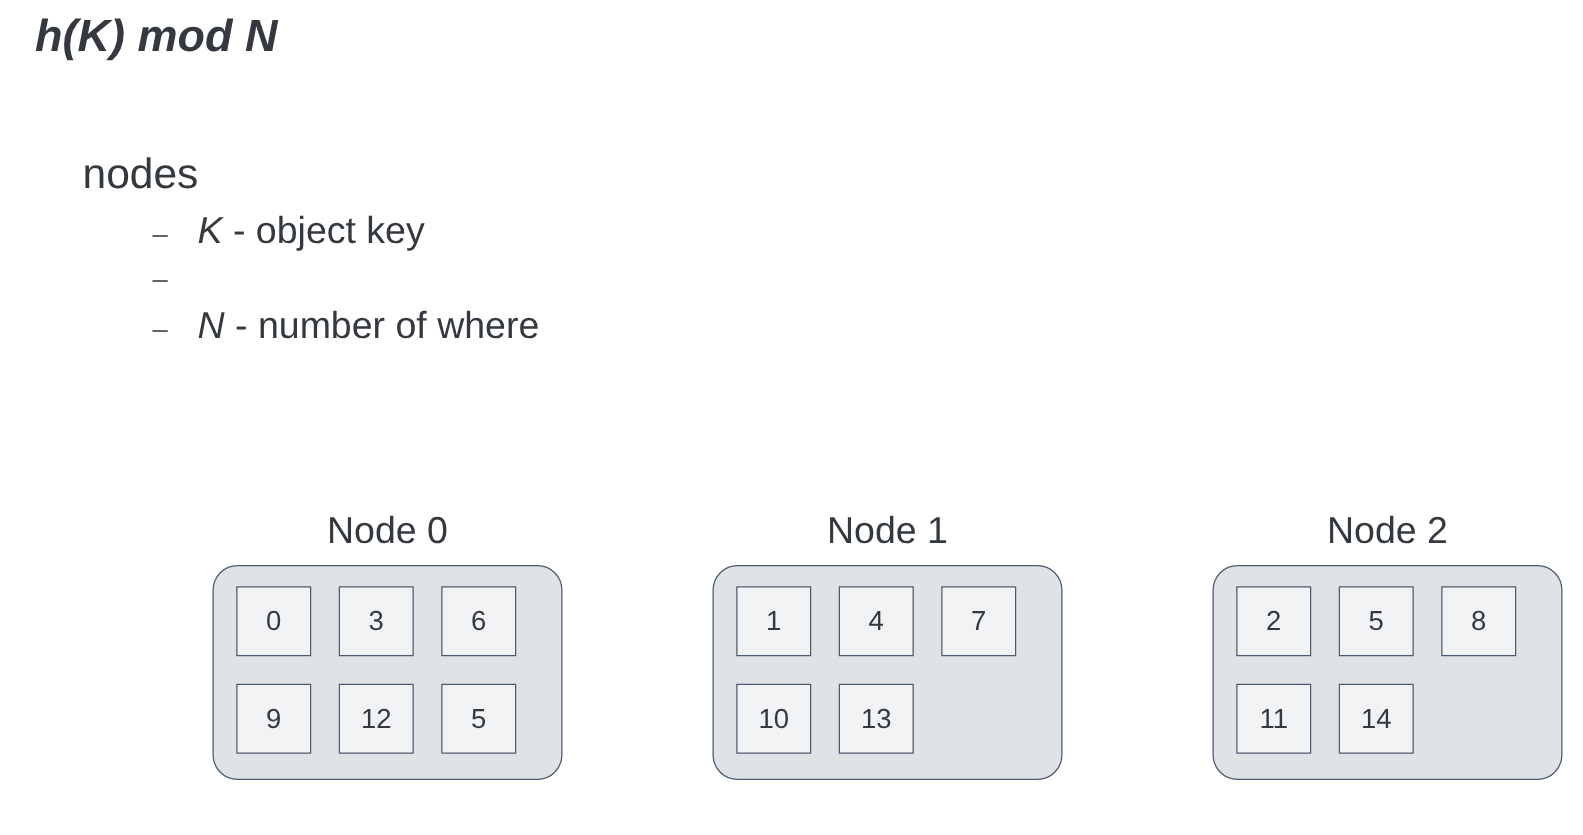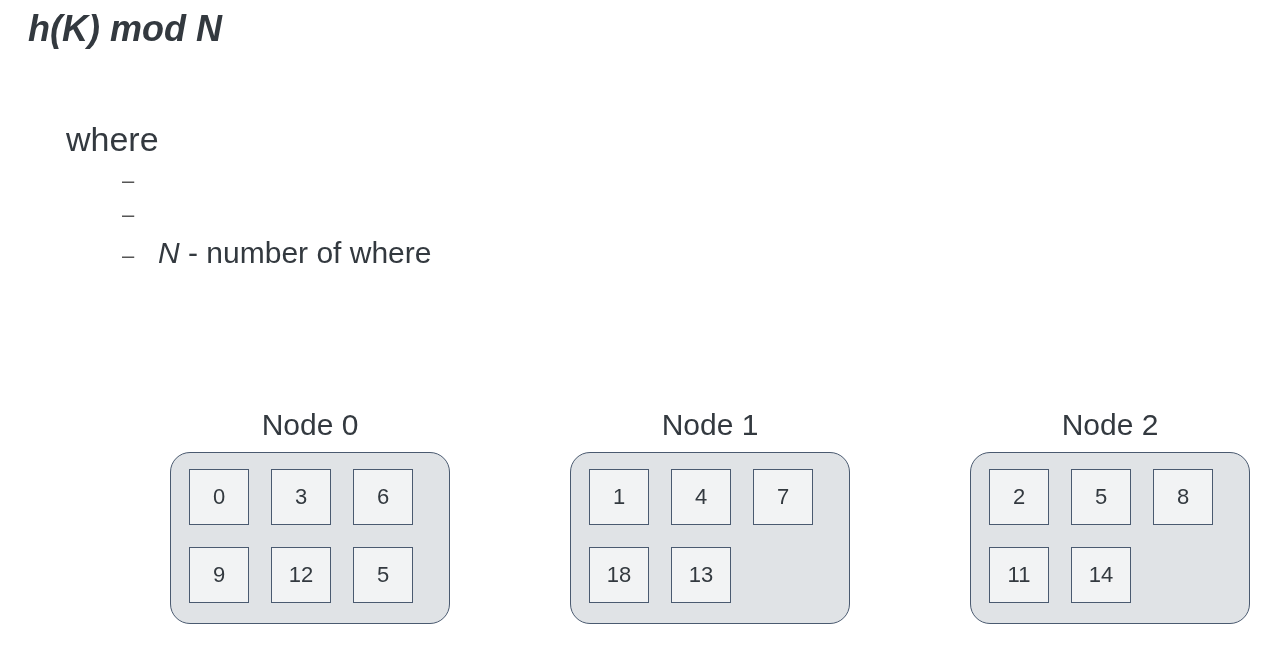--- a/index.html
+++ b/index.html
@@ -90,25 +90,26 @@
   }
   .cell.empty {
     visibility: hidden;
   }
 </style>
 </head>
 <body>
 
 <div class="title">h(K) mod N</div>
 
-<div class="where">where</div>
+<div class="where">nodes</div>
 
 <div class="defs">
   <div class="row">
     <span class="dash">–</span>
+    <span><span class="sym">K</span><span> - object key</span></span>
   </div>
   <div class="row">
     <span class="dash">–</span>
   </div>
   <div class="row">
     <span class="dash">–</span>
     <span><span class="sym">N</span><span> - number of where</span></span>
   </div>
 </div>
 
@@ -123,21 +124,21 @@
       <div class="cell">12</div>
       <div class="cell">5</div>
     </div>
   </div>
   <div class="node-wrap">
     <div class="node-label">Node 1</div>
     <div class="node-box">
       <div class="cell">1</div>
       <div class="cell">4</div>
       <div class="cell">7</div>
-      <div class="cell">18</div>
+      <div class="cell">10</div>
       <div class="cell">13</div>
       <div class="cell empty"></div>
     </div>
   </div>
   <div class="node-wrap">
     <div class="node-label">Node 2</div>
     <div class="node-box">
       <div class="cell">2</div>
       <div class="cell">5</div>
       <div class="cell">8</div>

